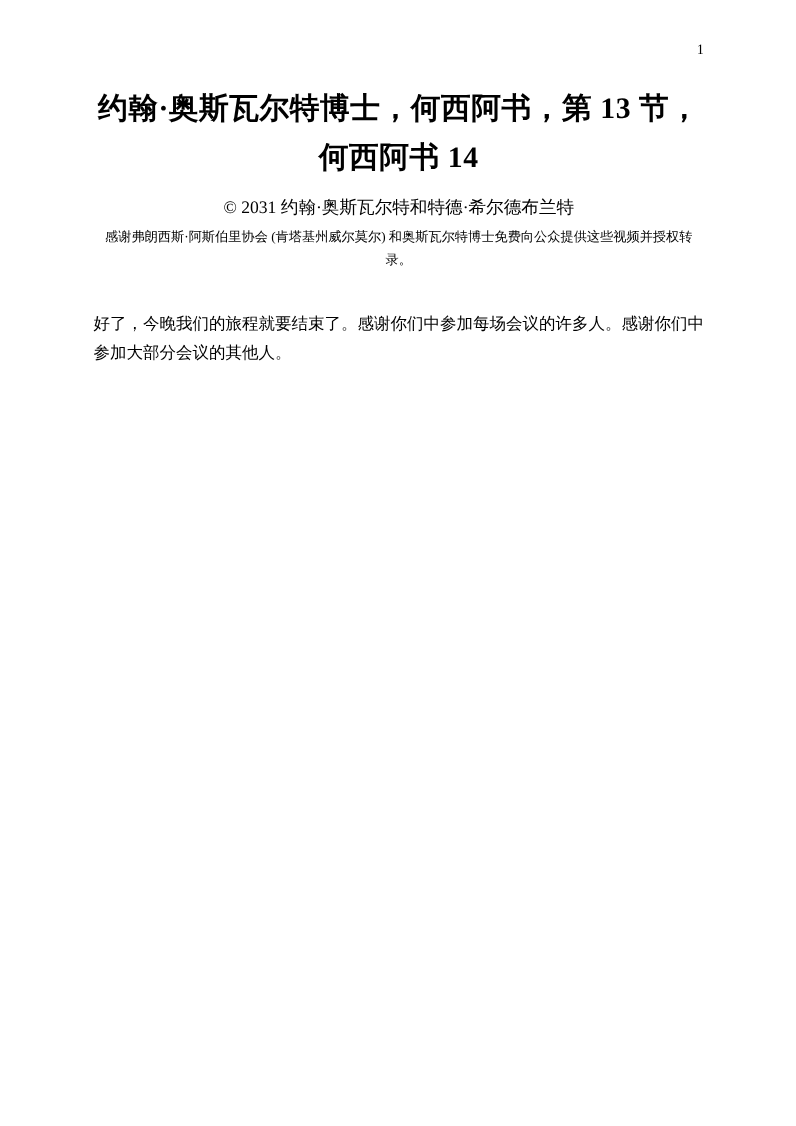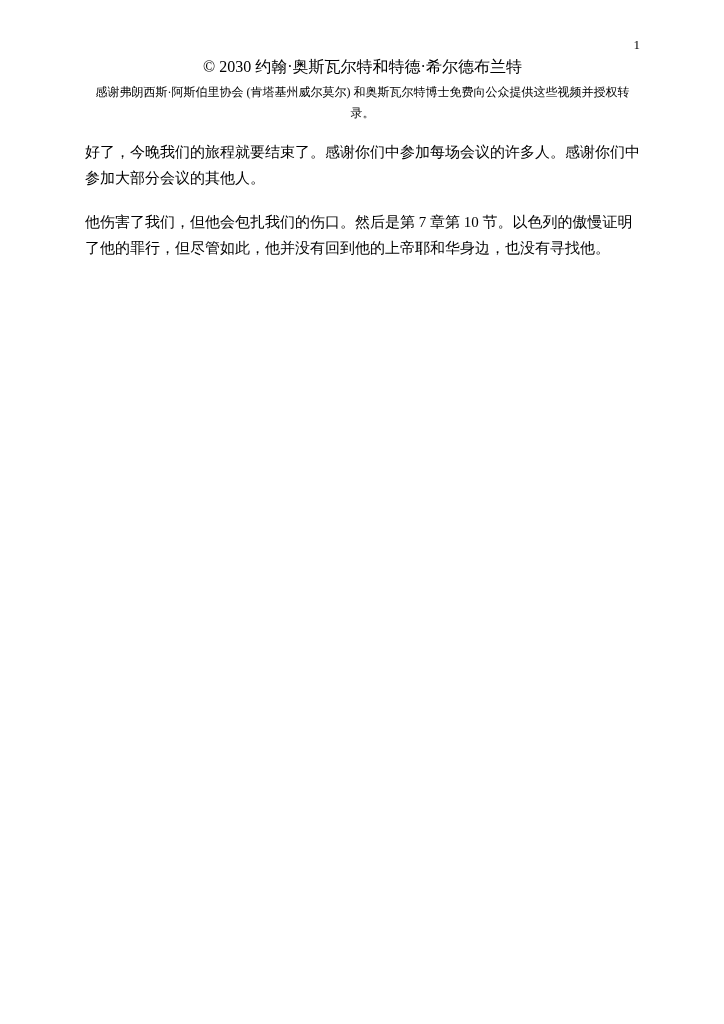--- a/index.html
+++ b/index.html
@@ -43,41 +43,41 @@
     line-height: 1.65;
     margin: 0;
   }
   .acknowledgement {
     font-size: 12px;
     text-align: center;
     line-height: 1.75;
     margin: 2px 0 0 0;
   }
   .body-text {
-    margin-top: 16px;
+    margin-top: 36px;
     font-family: Liberation Serif, serif;
   }
   .body-text p {
     font-size: 15px;
     line-height: 1.72;
     margin: 0 0 18px 0;
     text-align: left;
     word-break: break-word;
   }
 </style>
 </head>
 <body>
 
 <div class="page">
 
   <div class="page-number">1</div>
 
+  <h1 class="doc-title">约翰·奥斯瓦尔特博士，何西阿书，第 13 节，何西阿书 14</h1>
 
-  <p class="copyright-line">© 2030 约翰·奥斯瓦尔特和特德·希尔德布兰特</p>
+  <p class="copyright-line">© 2031 约翰·奥斯瓦尔特和特德·希尔德布兰特</p>
 
   <p class="acknowledgement">感谢弗朗西斯·阿斯伯里协会 (肯塔基州威尔莫尔) 和奥斯瓦尔特博士免费向公众提供这些视频并授权转录。</p>
 
   <div class="body-text">
     <p>好了，今晚我们的旅程就要结束了。感谢你们中参加每场会议的许多人。感谢你们中参加大部分会议的其他人。</p>
-    <p>他伤害了我们，但他会包扎我们的伤口。然后是第 7 章第 10 节。以色列的傲慢证明了他的罪行，但尽管如此，他并没有回到他的上帝耶和华身边，也没有寻找他。</p>
   </div>
 
 </div>
 
 </body></html>

